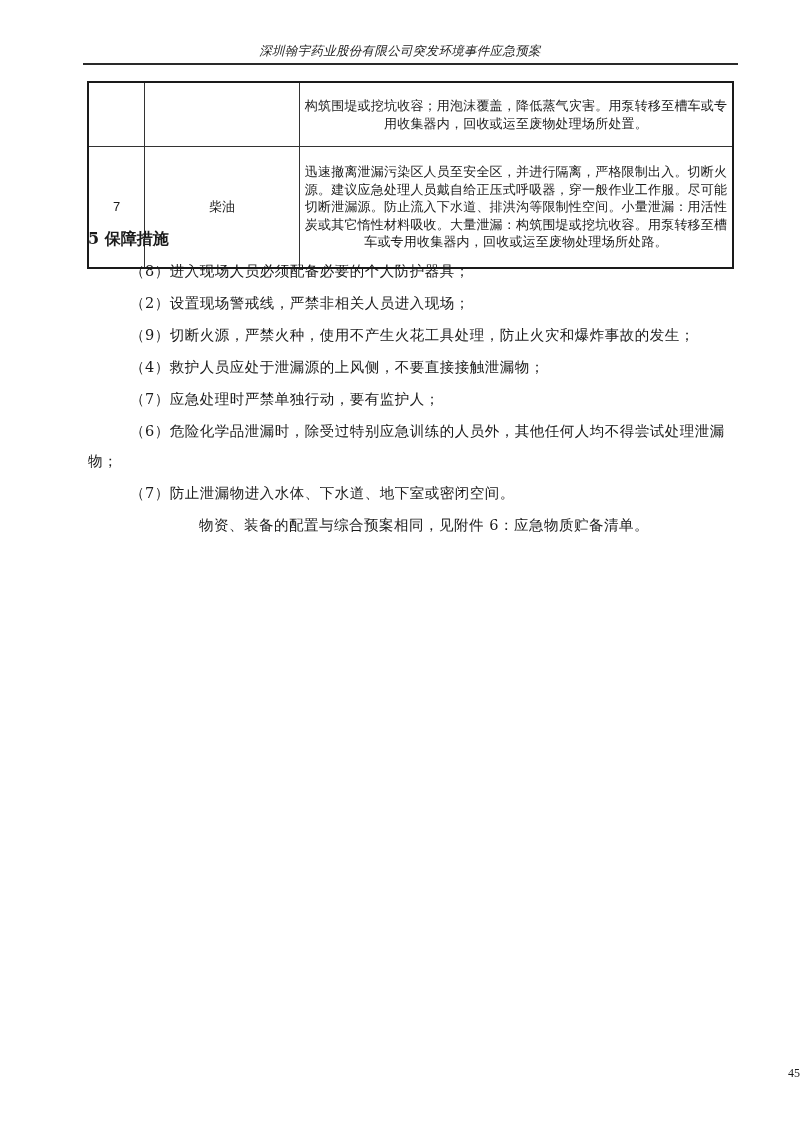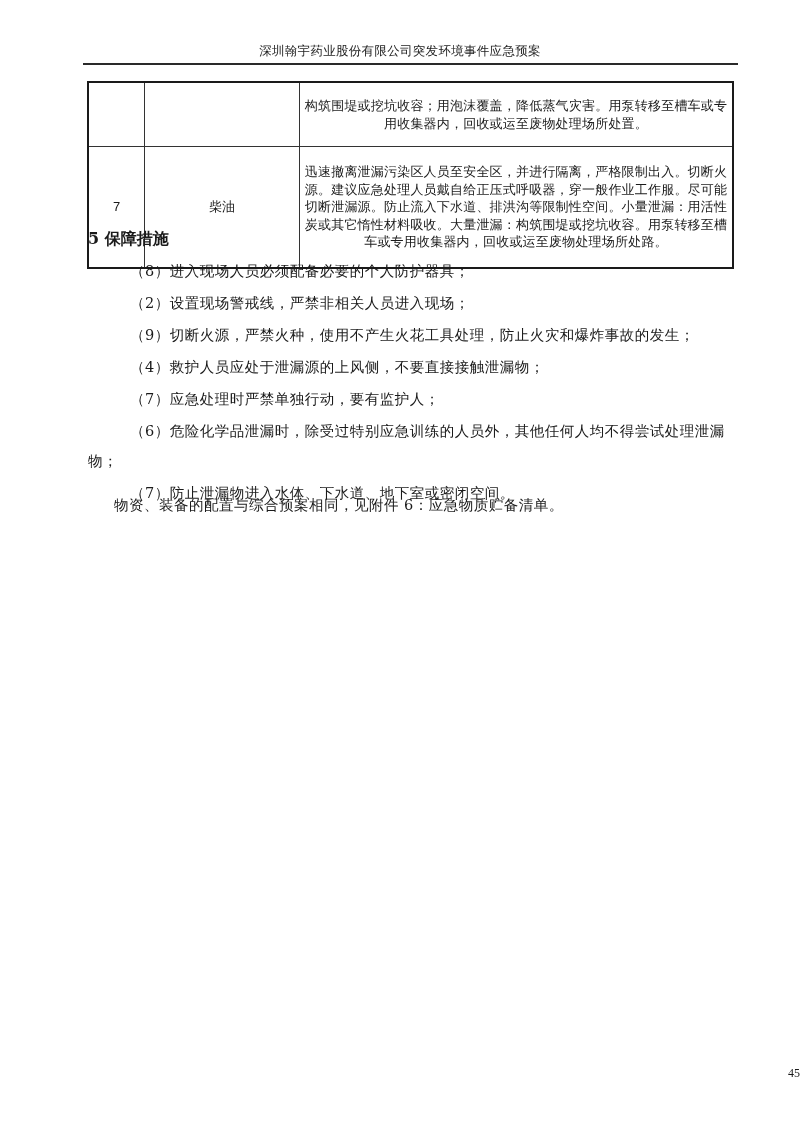--- a/index.html
+++ b/index.html
@@ -5,20 +5,21 @@
   html, body { margin: 0; padding: 0; background: #ffffff; }
   body {
     width: 800px; height: 1131px; position: relative; overflow: hidden;
     font-family: "DejaVu Serif", "Liberation Serif", serif;
     color: #1a1a1a;
   }
   .page-header {
     position: absolute; left: 0; top: 43px; width: 800px;
     text-align: center; font-size: 12.5px; letter-spacing: 0.3px;
     color: #222;
+    font-style: italic;
   }
   .header-rule {
     position: absolute; left: 83px; top: 63px; width: 655px; height: 2px;
     background: #2a2a2a;
   }
   table.hazard-table {
     position: absolute; left: 87px; top: 81px; width: 647px;
     border-collapse: collapse;
     border: 2px solid #1a1a1a;
     table-layout: fixed;
@@ -71,15 +72,15 @@
 
 <div class="section-title">5 保障措施</div>
 
 <div class="measure" style="top:256px;">（8）进入现场人员必须配备必要的个人防护器具；</div>
 <div class="measure" style="top:288px;">（2）设置现场警戒线，严禁非相关人员进入现场；</div>
 <div class="measure" style="top:320px;">（9）切断火源，严禁火种，使用不产生火花工具处理，防止火灾和爆炸事故的发生；</div>
 <div class="measure" style="top:352px;">（4）救护人员应处于泄漏源的上风侧，不要直接接触泄漏物；</div>
 <div class="measure" style="top:384px;">（7）应急处理时严禁单独行动，要有监护人；</div>
 <div class="measure" style="top:416px;">（6）危险化学品泄漏时，除受过特别应急训练的人员外，其他任何人均不得尝试处理泄漏物；</div>
 <div class="measure" style="top:478px;">（7）防止泄漏物进入水体、下水道、地下室或密闭空间。</div>
-<div class="measure" style="top:490px; text-indent:26px;">物资、装备的配置与综合预案相同，见附件 6：应急物质贮备清单。</div>
+<div class="measure" style="top:510px; text-indent:26px;text-align:center;">物资、装备的配置与综合预案相同，见附件 6：应急物质贮备清单。</div>
 
 <div class="page-number">45</div>
 
 </body></html>

